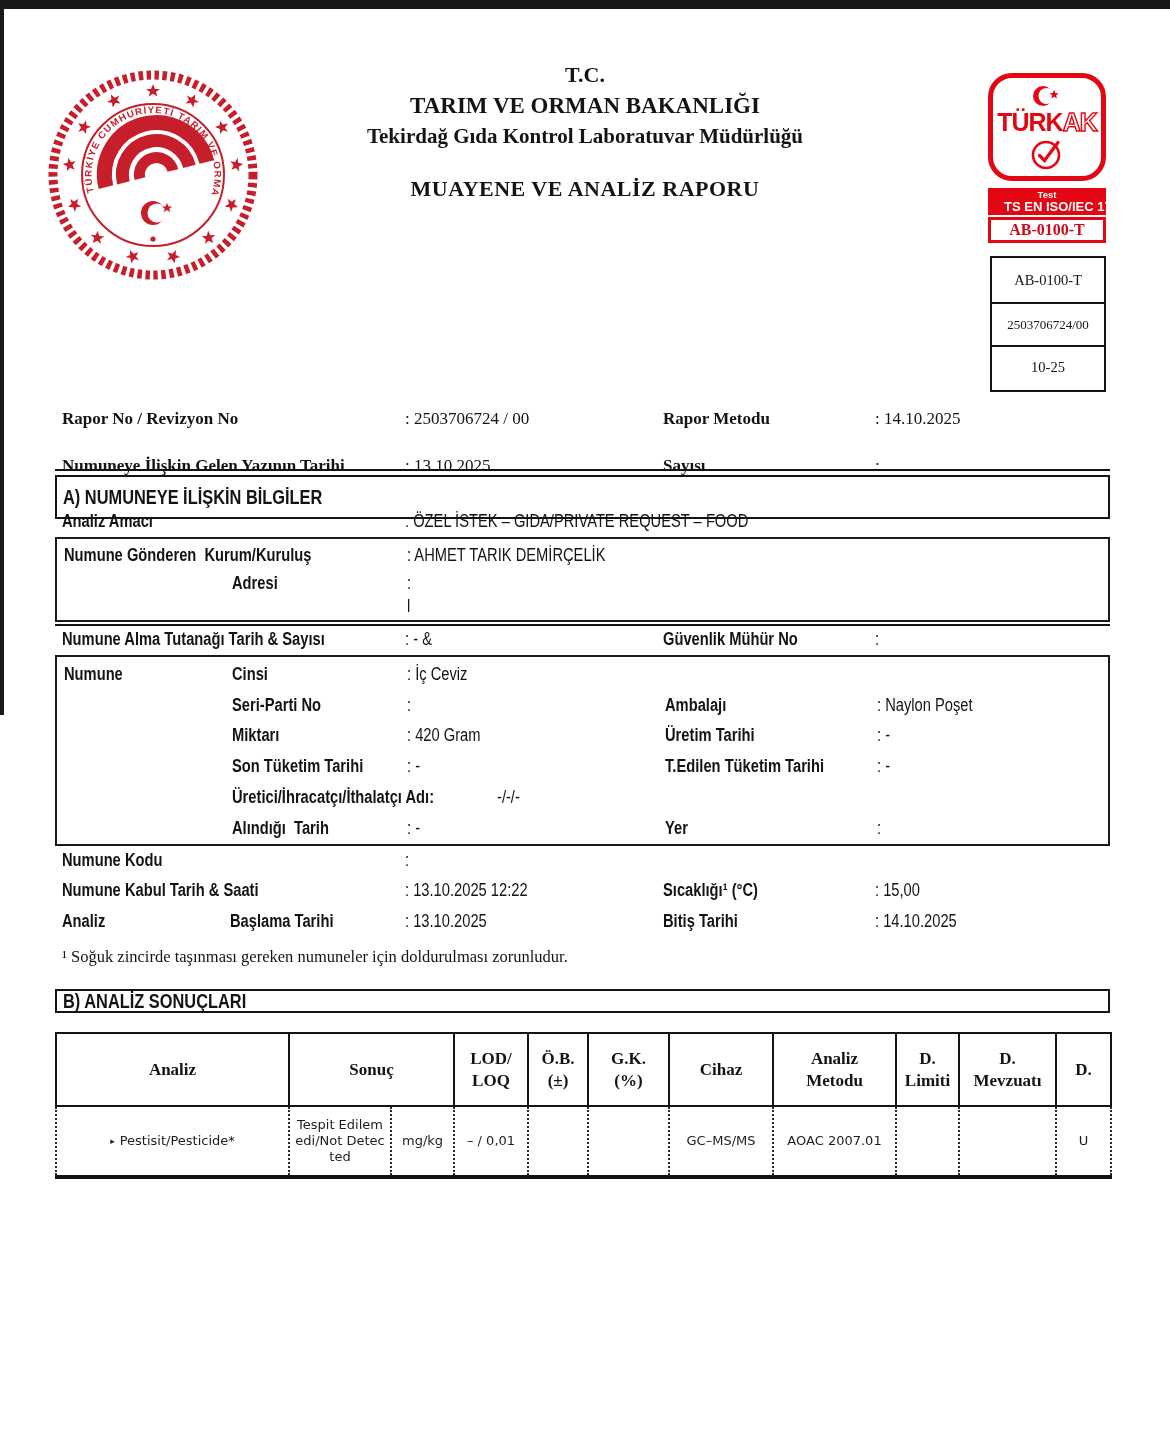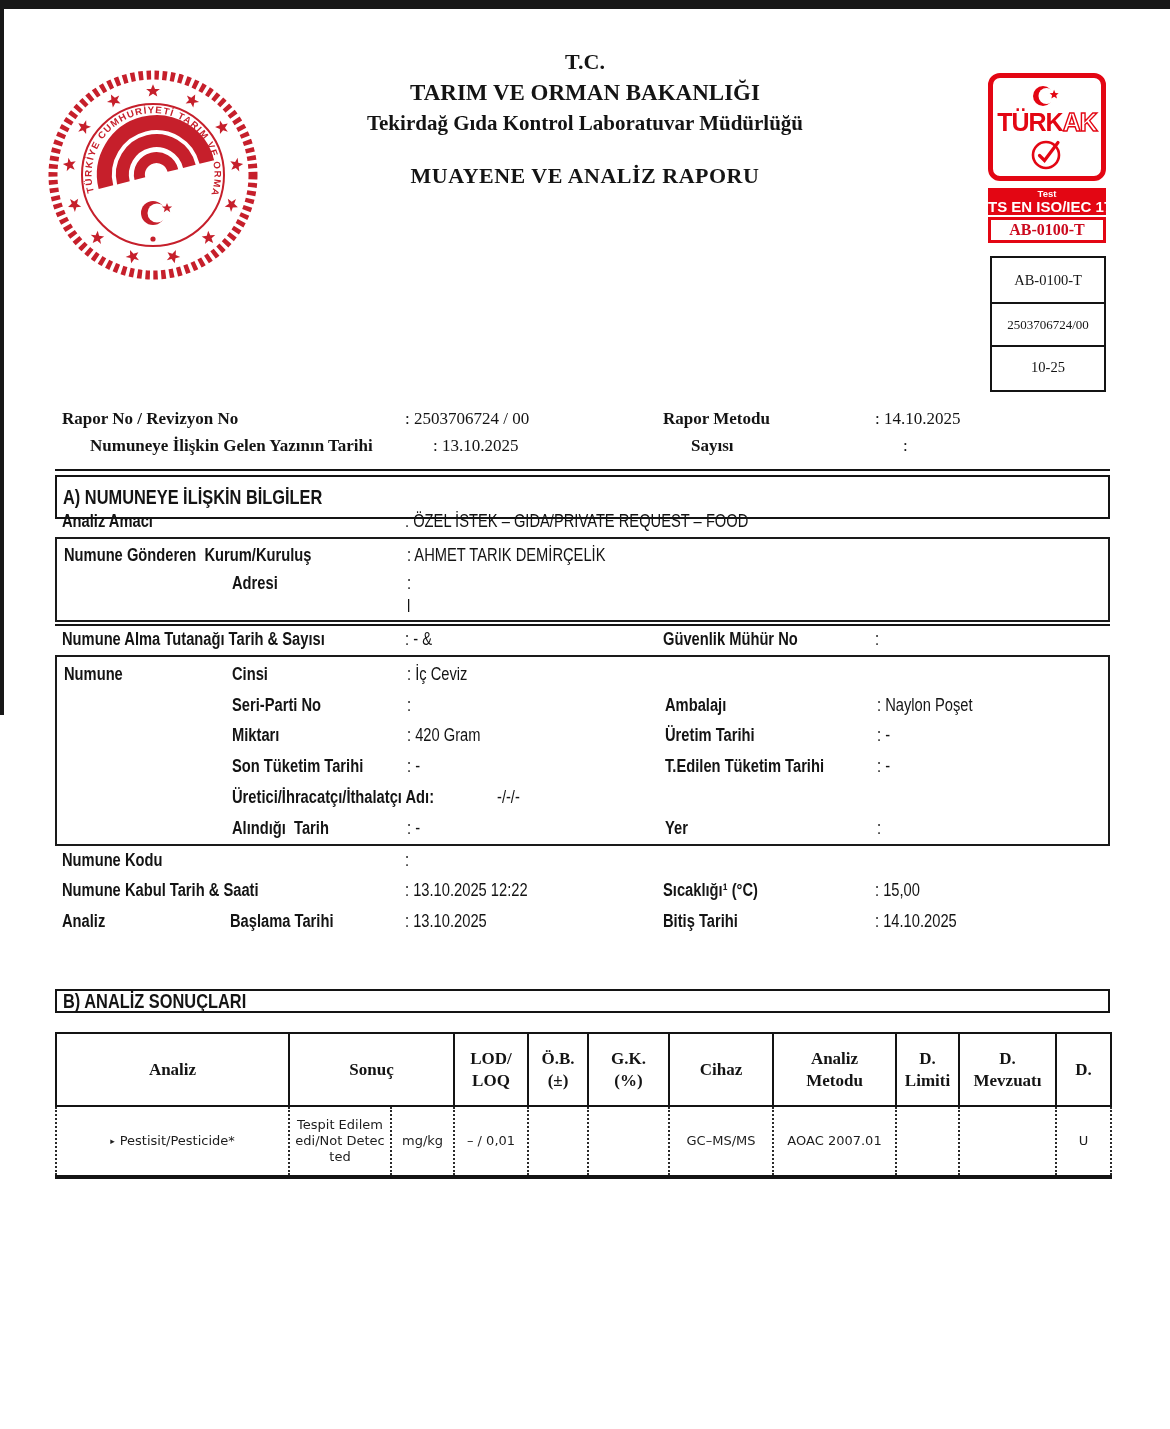--- a/index.html
+++ b/index.html
@@ -22,38 +22,38 @@
   .secbox{position:absolute;left:55px;width:1055px;border:2px solid #141414;box-sizing:border-box;
           display:flex;align-items:center;padding-left:6px;}
   .secbox .t{font-family:"Liberation Sans",sans-serif;font-weight:bold;font-size:19.5px;
              display:inline-block;transform:scaleX(.84);transform-origin:0 50%;white-space:pre;}
 
   .fieldbox{position:absolute;left:55px;width:1055px;border:2px solid #1a1a1a;box-sizing:border-box;}
   .fieldbox .frow{position:absolute;left:0;width:100%;height:24px;}
   .fieldbox .frow span{position:absolute;white-space:pre;}
 
   
-  .hdr{position:absolute;left:180px;top:49px;width:810px;text-align:center;font-weight:bold;}
+  .hdr{position:absolute;left:180px;top:62px;width:810px;text-align:center;font-weight:bold;}
   .hdr .l1{font-size:22px;}
   .hdr .l2{font-size:23px;margin-top:5px;}
   .hdr .l3{font-size:21px;margin-top:5px;}
   .hdr .l4{font-size:22px;margin-top:27px;letter-spacing:.5px;}
 
   
   .tk-box{position:absolute;left:988px;top:73px;width:118px;height:108px;border:5px solid #e30613;
-          border-radius:12px;box-sizing:border-box;display:flex;flex-direction:column;
+          border-radius:24px;box-sizing:border-box;display:flex;flex-direction:column;
           align-items:center;justify-content:center;background:#fff;}
   .tk-name{font-family:"Liberation Sans",sans-serif;font-weight:bold;font-size:25px;
            letter-spacing:-1px;line-height:1;margin-top:1px;}
   .tk-name .solid{color:#e30613;}
   .tk-name .outline{color:#ffffff;-webkit-text-stroke:1.4px #e30613;}
   .tk-banner{position:absolute;left:988px;top:188px;width:118px;height:27px;background:#e30613;
              color:#fff;text-align:center;font-family:"Liberation Sans",sans-serif;font-weight:bold;
              display:flex;flex-direction:column;justify-content:center;line-height:1.05;}
-  .tk-banner .s1{font-size:9.5px;} .tk-banner .s2{font-size:15px;white-space:nowrap;}
+  .tk-banner .s1{font-size:9.5px;} .tk-banner .s2{font-size:13px;white-space:nowrap;margin-left:16px;}
   .tk-ab{position:absolute;left:988px;top:217px;width:118px;height:26px;border:3px solid #e30613;
          box-sizing:border-box;color:#cc0a1e;font-weight:bold;font-size:16px;display:flex;
          align-items:center;justify-content:center;background:#fff;}
 
   .refbox{position:absolute;left:990px;top:256px;width:116px;height:136px;border:2px solid #141414;
           box-sizing:border-box;background:#fff;}
   .refbox .rrow{display:flex;align-items:center;justify-content:center;font-size:14.5px;}
   .refbox .r0{height:46px;border-bottom:2px solid #141414;box-sizing:border-box;}
   .refbox .r1{height:43px;border-bottom:2px solid #141414;box-sizing:border-box;font-size:13px;}
   .refbox .r2{height:41px;}
@@ -148,21 +148,21 @@
     <div class="rrow r1">2503706724/00</div>
     <div class="rrow r2">10-25</div>
   </div>
 
   <div class="row serif" style="top:409px;">
     <span class="x0 b">Rapor No / Revizyon No</span>
     <span class="xv">: 2503706724 / 00</span>
     <span class="x2 b">Rapor Metodu</span>
     <span class="xv2">: 14.10.2025</span>
   </div>
-  <div class="row serif" style="top:436px;margin-left:28px;">
+  <div class="row serif" style="top:456px;">
     <span class="x0 b">Numuneye İlişkin Gelen Yazının Tarihi</span>
     <span class="xv">: 13.10.2025</span>
     <span class="x2 b">Sayısı</span>
     <span class="xv2">:</span>
   </div>
 
   <div class="hline" style="top:469px;height:2px;"></div>
   <div class="secbox" style="top:475px;height:44px;align-items:center;">
     <span class="t">A) NUMUNEYE İLİŞKİN BİLGİLER</span>
   </div>
@@ -241,20 +241,21 @@
     <span class="xv2"><span class="c">: 15,00</span></span>
   </div>
   <div class="row" style="top:911px;">
     <span class="x0"><span class="c b">Analiz</span></span>
     <span class="x1"><span class="c b">Başlama Tarihi</span></span>
     <span class="xv"><span class="c">: 13.10.2025</span></span>
     <span class="x2"><span class="c b">Bitiş Tarihi</span></span>
     <span class="xv2"><span class="c">: 14.10.2025</span></span>
   </div>
 
+  <div class="footnote">¹ Soğuk zincirde taşınması gereken numuneler için doldurulması zorunludur.</div>
 
   <div class="secbox" style="top:989px;height:24px;">
     <span class="t">B) ANALİZ SONUÇLARI</span>
   </div>
 
   <table class="res">
     <colgroup>
       <col style="width:233px">
         <col style="width:102px">
         <col style="width:63px">

